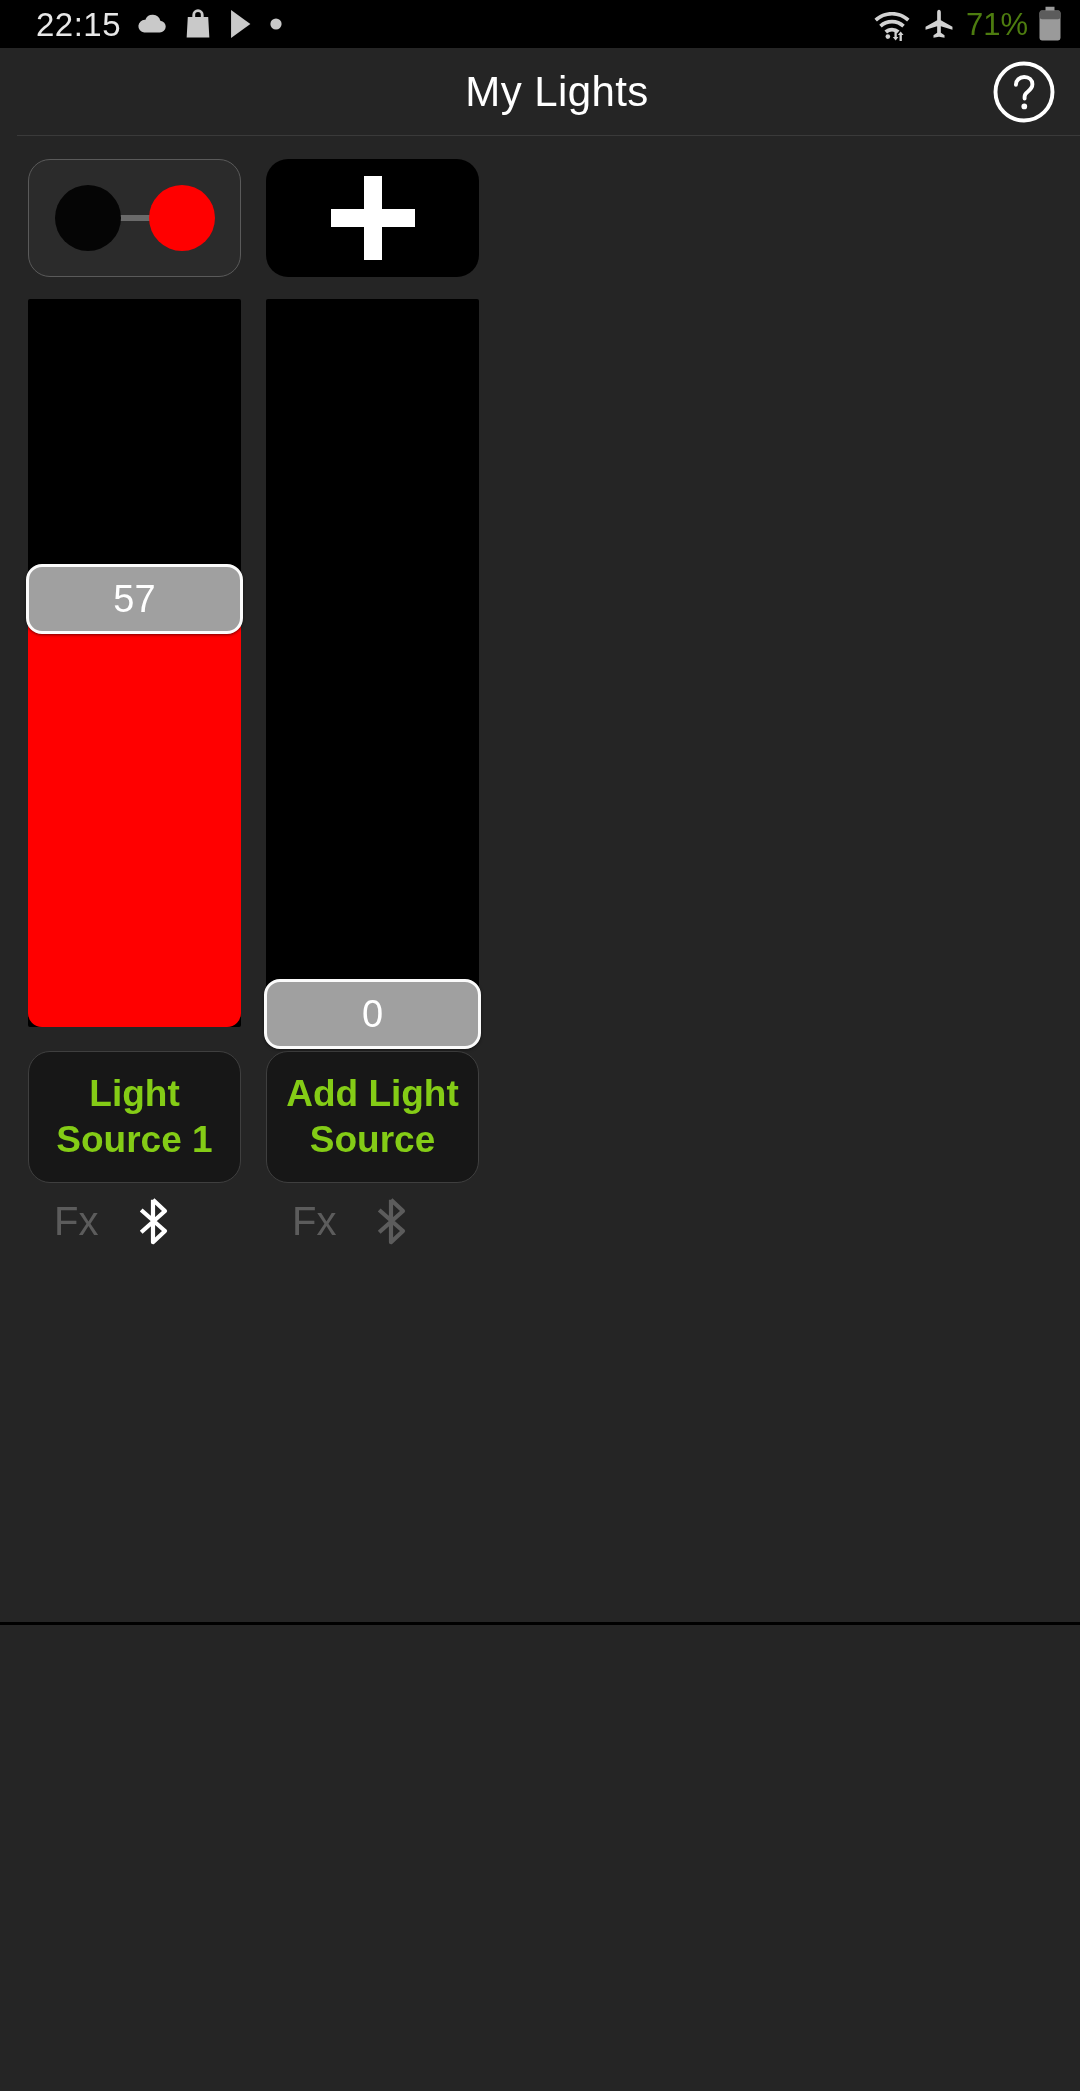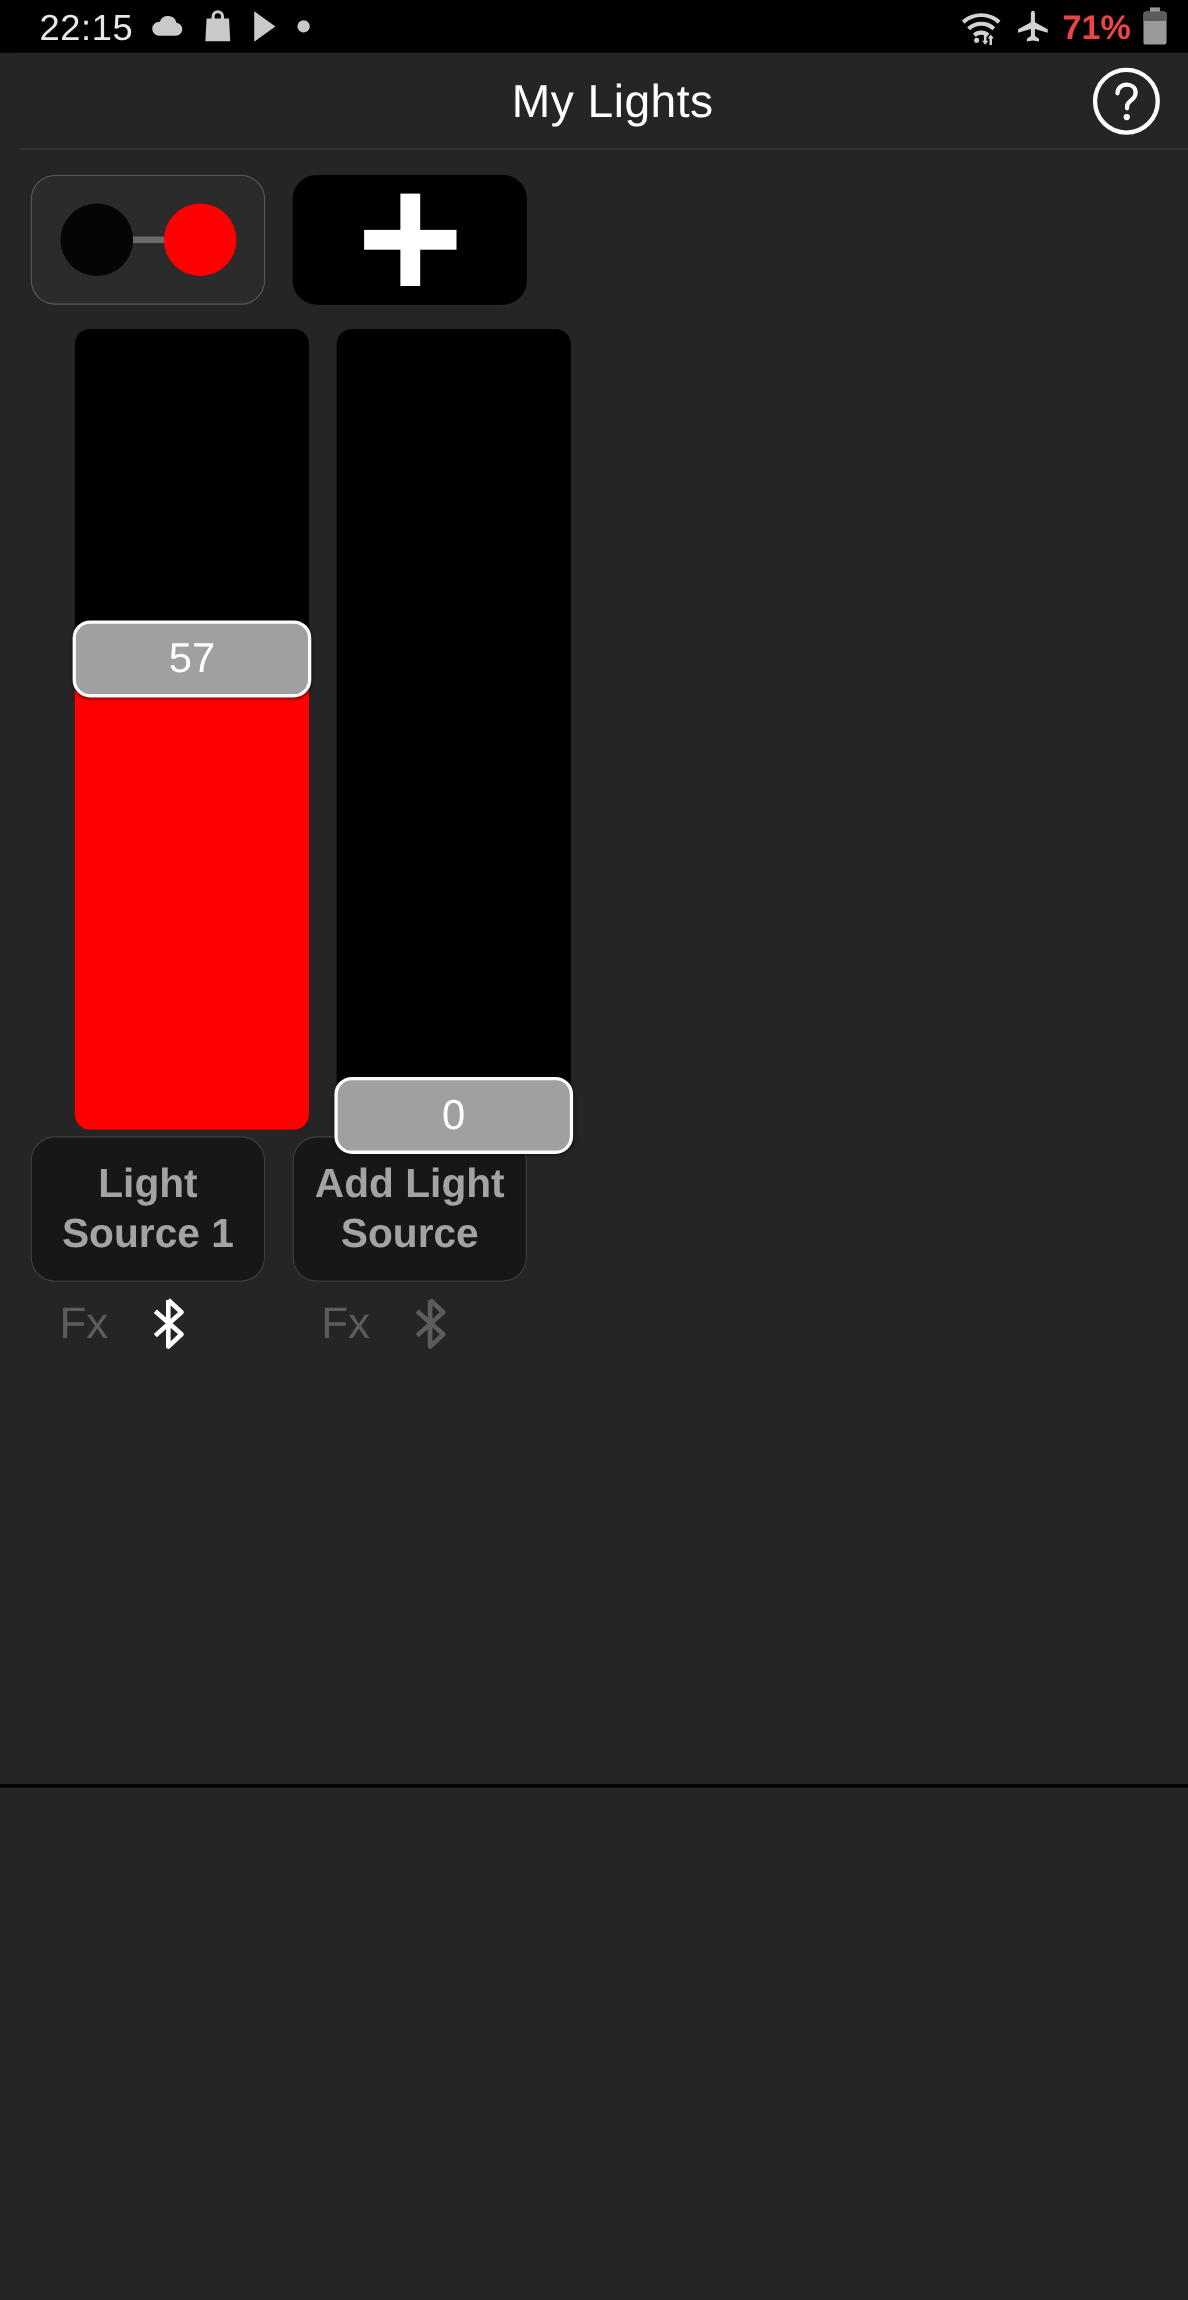--- a/index.html
+++ b/index.html
@@ -13,21 +13,21 @@
   
   .statusbar{
     position:absolute; left:0; top:0; width:1080px; height:48px;
     background:#000; display:flex; align-items:center;
     padding:0 18px 0 36px;
   }
   .sb-left{ display:flex; align-items:center; gap:14px; flex:0 0 auto; }
   .sb-time{ color:#e8e8e8; font-size:33px; letter-spacing:.5px; line-height:1; }
   .sb-spacer{ flex:1 1 auto; }
   .sb-right{ display:flex; align-items:center; gap:10px; flex:0 0 auto; }
-  .sb-pct{ color:#ef4444; font-size:31px; line-height:1;font-weight:bold; }
+  .sb-pct{ color:#4d7c0f; font-size:31px; line-height:1; }
   .sb-ic{ display:inline-flex; align-items:center; justify-content:center; }
 
   
   .appbar{
     position:absolute; left:17px; top:48px; width:1080px; height:88px;
     background:#252525;
     border-bottom:1px solid #3a3a3a;
     display:flex; align-items:center; justify-content:center;
   }
   .appbar-title{
@@ -71,40 +71,40 @@
   .plus-glyph{ position:relative; width:84px; height:84px; }
   .plus-glyph:before, .plus-glyph:after{
     content:""; position:absolute; background:#fff;
   }
   .plus-glyph:before{ left:0; top:33px; width:84px; height:18px; }
   .plus-glyph:after{ left:33px; top:0; width:18px; height:84px; }
 
   
   .slider{
     position:relative; width:213px; height:728px; margin-top:22px;
-    background:#000; border-radius:14px; cursor:pointer; overflow:visible;margin-left:40px;
+    background:#000; border-radius:2px; cursor:pointer; overflow:visible;
   }
   .slider-fill{
     position:absolute; left:0; bottom:0; width:100%;
     background:#ff0000; border-radius:0 0 14px 14px;
   }
   .slider-thumb{
     position:absolute; left:-2px; width:217px; height:70px;
     background:#a0a0a0; border:3px solid #fbfbfb; border-radius:16px;
     display:flex; align-items:center; justify-content:center;
     color:#fff; font-size:38px; line-height:1;
     box-shadow:0 1px 3px rgba(0,0,0,.5);
   }
 
   
   .name-btn{
-    width:213px; height:132px; margin-top:6px;
+    width:213px; height:132px; margin-top:24px;
     background:#171717; border:1px solid #3f3f3f; border-radius:22px;
     display:flex; align-items:center; justify-content:center;
-    text-align:center; color:#a3a3a3; font-size:37px; font-weight:bold;
+    text-align:center; color:#84cc16; font-size:37px; font-weight:bold;
     line-height:1.25; padding:0 10px; cursor:pointer;
   }
 
   
   .fx-row{
     width:213px; margin-top:14px; display:flex; align-items:center;
     gap:38px; padding-left:26px;
   }
   .fx-label{ font-size:40px; line-height:1; }
   .fx-label.dim{ color:#5c5c5c; }

